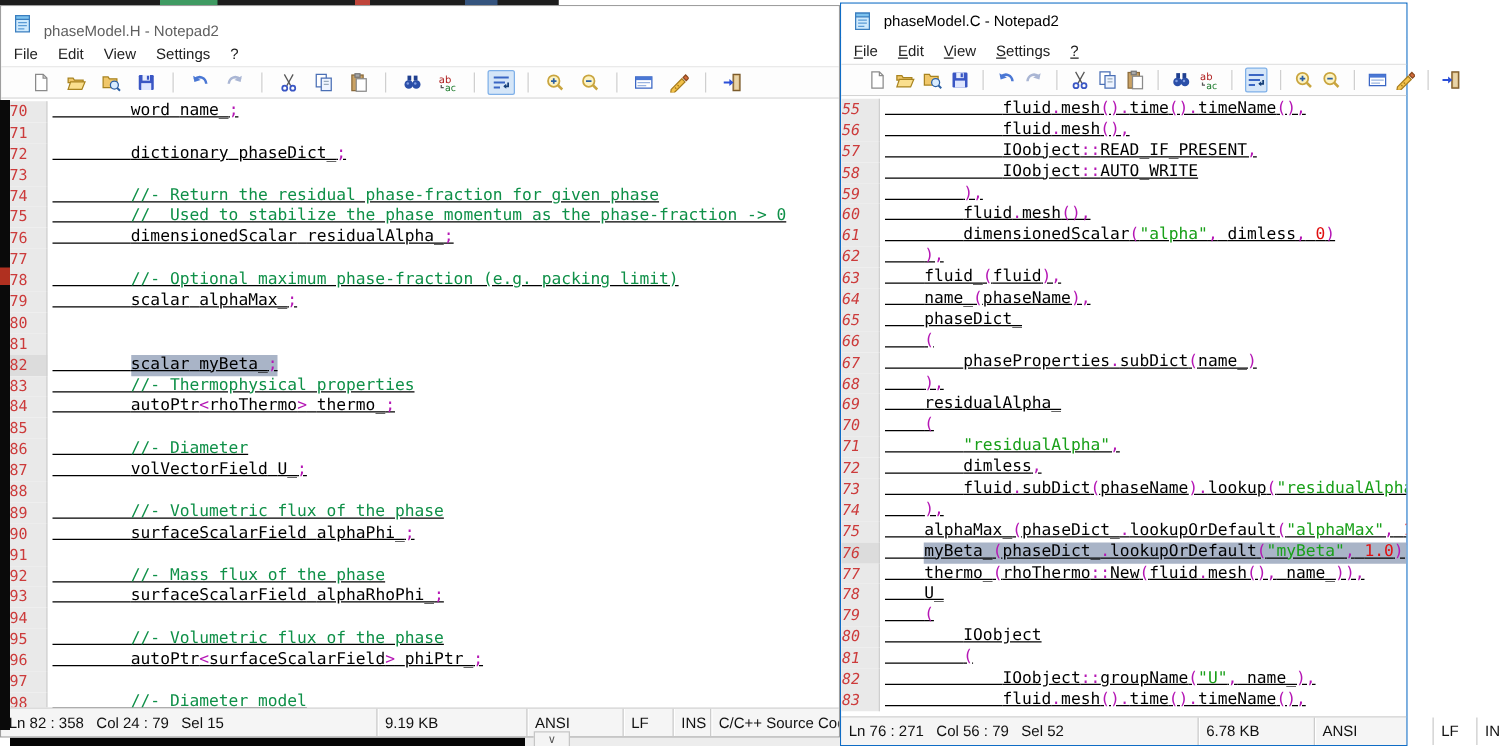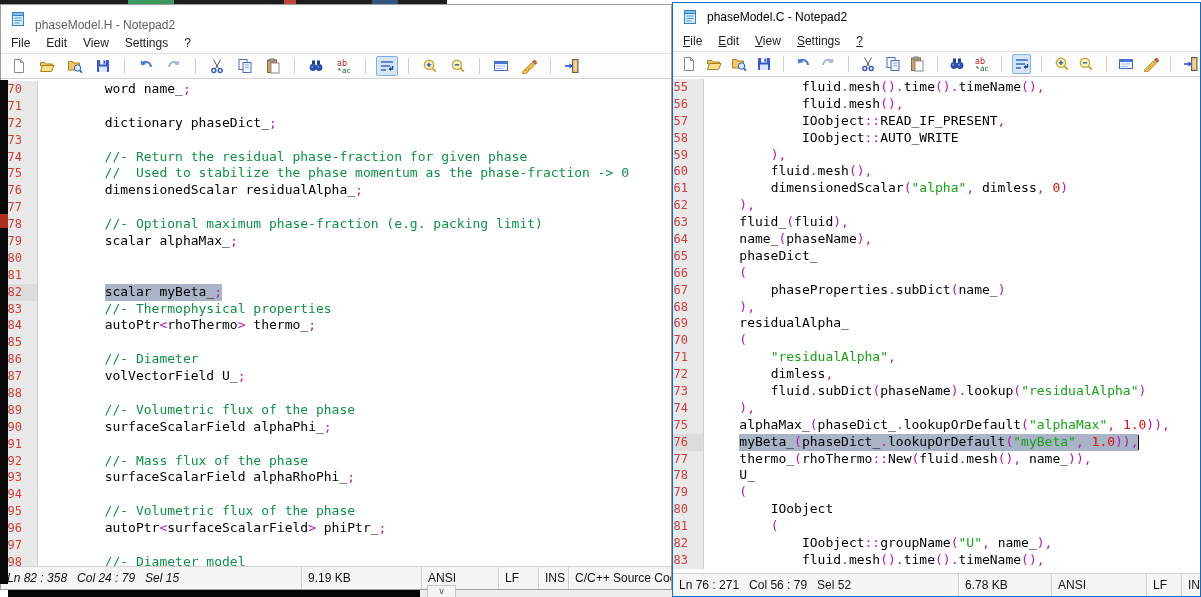--- a/index.html
+++ b/index.html
@@ -11,47 +11,47 @@
   .top-sliver .speck{position:absolute;top:0;height:4px;}
   .bottom-black{position:absolute;left:8px;top:590px;width:412px;height:7px;background:#050505;z-index:0;}
   .bottom-gray{position:absolute;left:420px;top:590px;width:252px;height:7px;background:#ededed;z-index:0;}
   .scroll-chevron{position:absolute;left:427px;top:585px;width:27px;height:12px;background:#f4f4f4;
        border:1px solid #c6c6c6;z-index:4;font-size:9px;line-height:11px;text-align:center;color:#555;}
   .left-sliver{position:absolute;left:0;top:80px;width:8px;height:504px;background:#0a0a0a;z-index:3;}
   .left-sliver .mark{position:absolute;left:0;width:8px;height:14px;background:#b03020;top:134px;}
 
   .window{position:absolute;background:#fff;display:flex;flex-direction:column;box-sizing:border-box;}
   #left-window{left:0;top:4px;width:672px;height:586px;border:1px solid #9e9e9e;z-index:1;}
-  #right-window{left:672px;top:2px;width:529px;height:595px;border:1px solid #0f6cc5;z-index:2;}
+  #right-window{left:672px;top:2px;width:454px;height:595px;border:1px solid #0f6cc5;z-index:2;}
 
   .titlebar{height:27px;flex:none;display:flex;align-items:center;padding-left:9px;background:#fff;}
   .app-icon{width:16px;height:16px;margin-right:9px;flex:none;}
   .window-title{font-size:12px;color:#000;white-space:nowrap;}
   #left-window .window-title{color:#5f5f5f;margin-top:12px;}
 
   .menubar{height:21px;flex:none;display:flex;align-items:center;padding-left:2px;font-size:12px;
        border-bottom:1px solid #e3e3e3;background:#fff;}
   .menu-item{padding:2px 8px;color:#222;}
 
-  .toolbar{height:24px;flex:none;display:flex;align-items:center;padding-left:7px;gap:6px;
+  .toolbar{height:24px;flex:none;display:flex;align-items:center;padding-left:21px;gap:6px;
        border-bottom:1px solid #d4d4d4;background:#fdfdfd;}
   .tool-btn{width:22px;height:20px;display:flex;align-items:center;justify-content:center;box-sizing:border-box;}
   .tool-btn svg{display:block;}
   .tool-btn.toggled{background:#d5e6f8;border:1px solid #7fb0e8;border-radius:2px;}
   .tool-sep{width:1px;height:16px;background:#cfcfcf;margin:0 4px;box-shadow:1px 0 0 #fff;flex:none;}
 
   .editor{flex:1 1 auto;overflow:hidden;background:#fff;padding-top:2px;
        font-family:"DejaVu Sans Mono",monospace;font-size:13px;line-height:16.9px;}
   .code-line{display:flex;height:16.9px;white-space:pre;}
   .gutter{flex:none;background:#e9e9e9;border-right:1px solid #cfcfcf;color:#cc3b3b;
        text-align:right;padding-right:15px;box-sizing:border-box;font-size:12px;}
   #left-window .gutter{width:37px;}
-  #right-window .gutter{width:31px;}
+  #right-window .gutter{width:31px;font-style:italic;}
   .gutter.cur{background:#dcdcdc;}
-  .code-text{position:relative;z-index:0;padding-left:4px;white-space:pre;color:#000;flex:1 1 auto;}
+  .code-text{position:relative;z-index:0;padding-left:4px;white-space:pre;color:#000;flex:1 1 auto;text-decoration:underline;}
   .tok-c{color:#0f9048;}
   .tok-s{color:#19a019;}
   .tok-p{color:#b517b5;}
   .tok-n{color:#e01010;}
   .sel-bg{position:absolute;top:0;bottom:0;background:#a9b4c7;z-index:-1;}
   .caret{position:absolute;top:1px;bottom:1px;width:1px;background:#000;}
 
   .statusbar{height:22px;flex:none;display:flex;align-items:stretch;background:#f5f5f5;
        border-top:1px solid #d4d4d4;font-size:12px;color:#111;}
   .status-cell{display:flex;align-items:center;padding-left:6px;white-space:pre;overflow:hidden;
@@ -288,21 +288,21 @@
       <div class="code-line"><span class="gutter">91</span><span class="code-text"></span></div>
       <div class="code-line"><span class="gutter">92</span><span class="code-text"><span class="tok-c">        //- Mass flux of the phase</span></span></div>
       <div class="code-line"><span class="gutter">93</span><span class="code-text"><span>        </span><span>surfaceScalarField</span><span> </span><span>alphaRhoPhi_</span><span class="tok-p">;</span></span></div>
       <div class="code-line"><span class="gutter">94</span><span class="code-text"></span></div>
       <div class="code-line"><span class="gutter">95</span><span class="code-text"><span class="tok-c">        //- Volumetric flux of the phase</span></span></div>
       <div class="code-line"><span class="gutter">96</span><span class="code-text"><span>        </span><span>autoPtr</span><span class="tok-p">&lt;</span><span>surfaceScalarField</span><span class="tok-p">&gt;</span><span> </span><span>phiPtr_</span><span class="tok-p">;</span></span></div>
       <div class="code-line"><span class="gutter">97</span><span class="code-text"></span></div>
       <div class="code-line"><span class="gutter">98</span><span class="code-text"><span class="tok-c">        //- Diameter model</span></span></div>
     </div>
   <div class="statusbar">
-      <span class="status-cell" style="width: 300px; font-style: italic;">Ln 82 : 358   Col 24 : 79   Sel 15</span>
+      <span class="status-cell" style="width: 300px;">Ln 82 : 358   Col 24 : 79   Sel 15</span>
       <span class="status-cell" style="width: 120px;">9.19 KB</span>
       <span class="status-cell" style="width: 77px;">ANSI</span>
       <span class="status-cell" style="width: 40px;">LF</span>
       <span class="status-cell" style="width: 30px;">INS</span>
       <span class="status-cell" style="width: 103px;">C/C++ Source Cod</span>
     </div>
 </div>
 
 <div class="window" id="right-window">
   <div class="titlebar">

